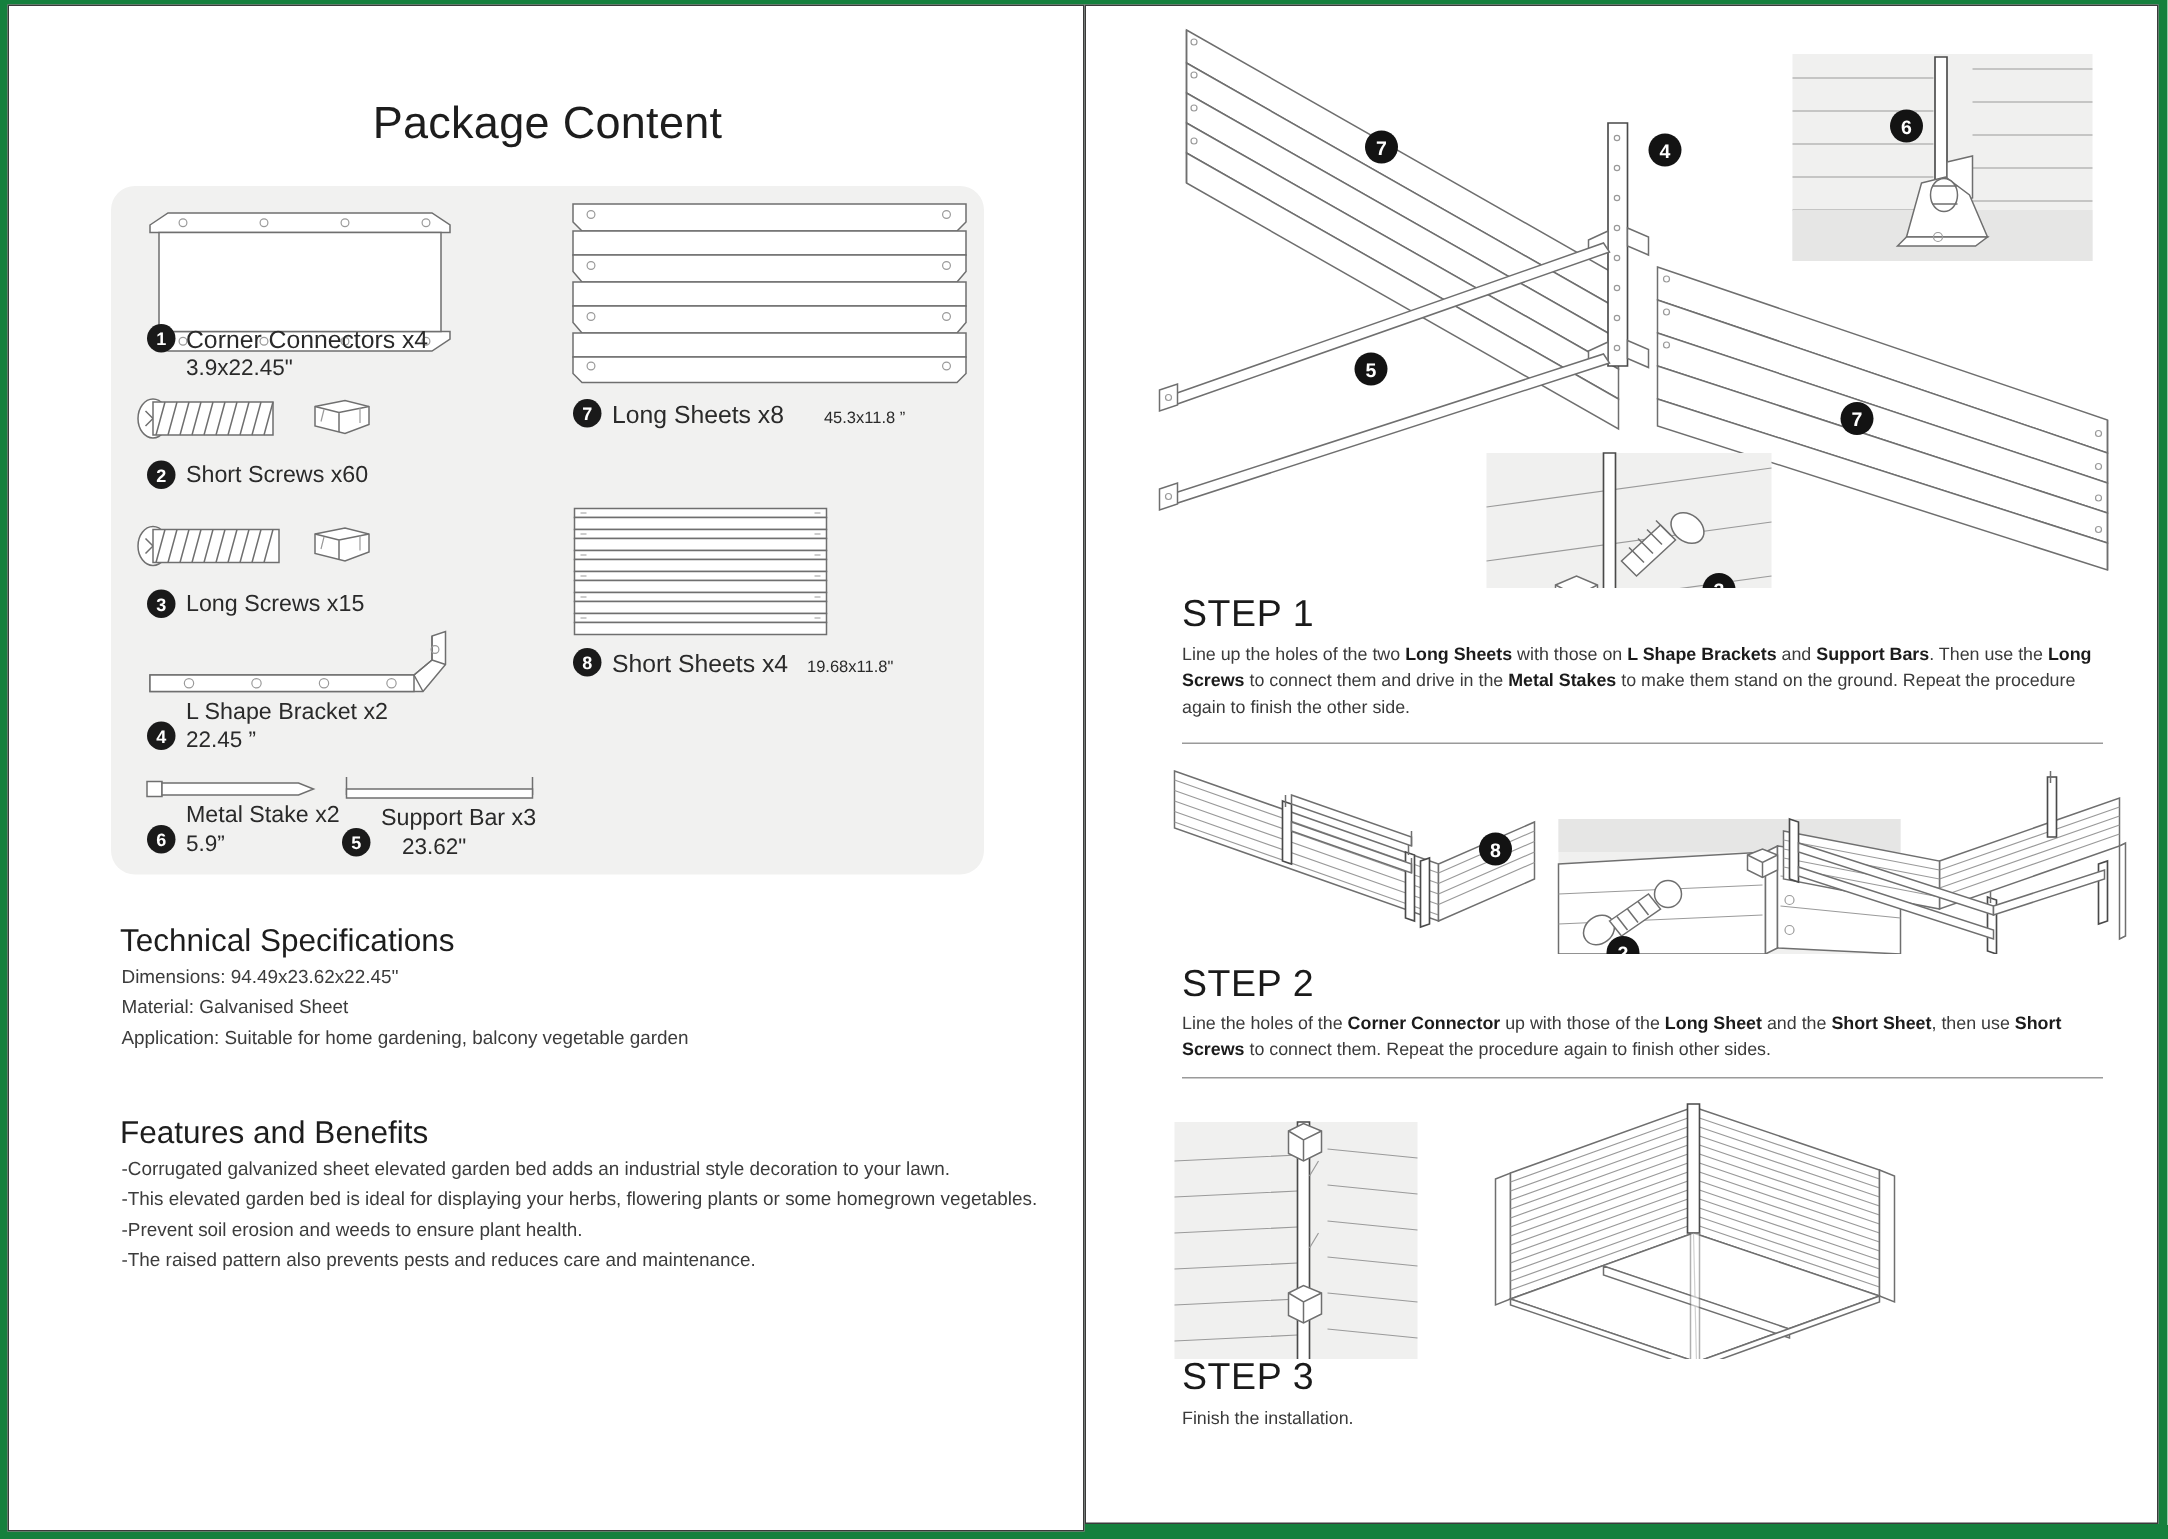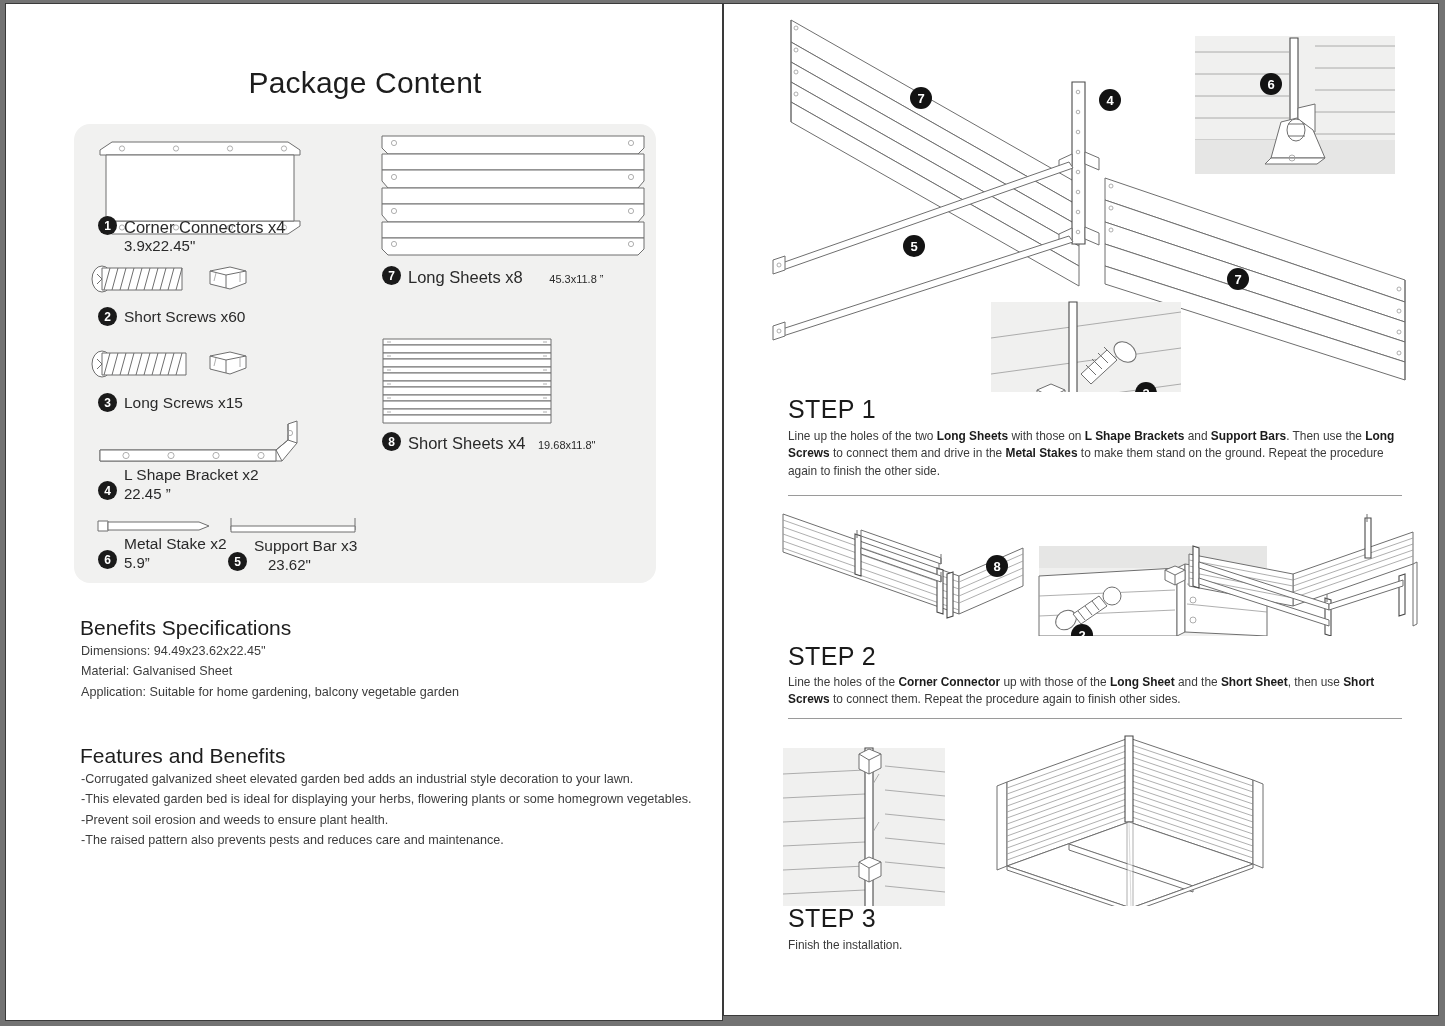--- a/index.html
+++ b/index.html
@@ -2,21 +2,21 @@
 <html><head>
 <meta charset="utf-8">
 <style>
   * { box-sizing: border-box; margin: 0; padding: 0; }
   html, body {
     width: 1445px; height: 1026px;
     background: #ffffff;
     font-family: "Liberation Sans", sans-serif;
     overflow: hidden;
   }
-  .page { position: relative; width: 1445px; height: 1026px; background:#737373; }
+  .page { position: relative; width: 1445px; height: 1026px; background:#15803d; }
 
   
   .panel-left {
     position: absolute; left: 5px; top: 3px;
     width: 718px; height: 1018px;
     border: 1.5px solid #3a3a3a;
     background: #fff;
   }
   .panel-right {
     position: absolute; left: 723px; top: 3px;
@@ -251,21 +251,21 @@
       </svg>
     </div>
     <div class="item lbl-row" style="left:376px; top:428px; width:300px;">
       <span class="badge">8</span>
       <span class="lbl-txt big">
         <span>Short Sheets x4</span>
         <span class="dim-inline" style="margin-left:8px;">19.68x11.8"</span>
       </span>
     </div>
 
-    <div class="sec-title" style="left:74px; top:612px;">Benefits Specifications</div>
+    <div class="sec-title" style="left:74px; top:612px;">Technical Specifications</div>
     <div class="sec-body" style="left:75px; top:637px; width:600px;">
       <div>Dimensions: 94.49x23.62x22.45''</div>
       <div>Material: Galvanised Sheet</div>
       <div>Application: Suitable for home gardening, balcony vegetable garden</div>
     </div>
 
     <div class="sec-title" style="left:74px; top:740px;">Features and Benefits</div>
     <div class="sec-body" style="left:75px; top:765px; width:620px;">
       <div>-Corrugated galvanized sheet elevated garden bed adds an industrial style decoration to your lawn.</div>
       <div>-This elevated garden bed is ideal for displaying your herbs, flowering plants or some homegrown vegetables.</div>

